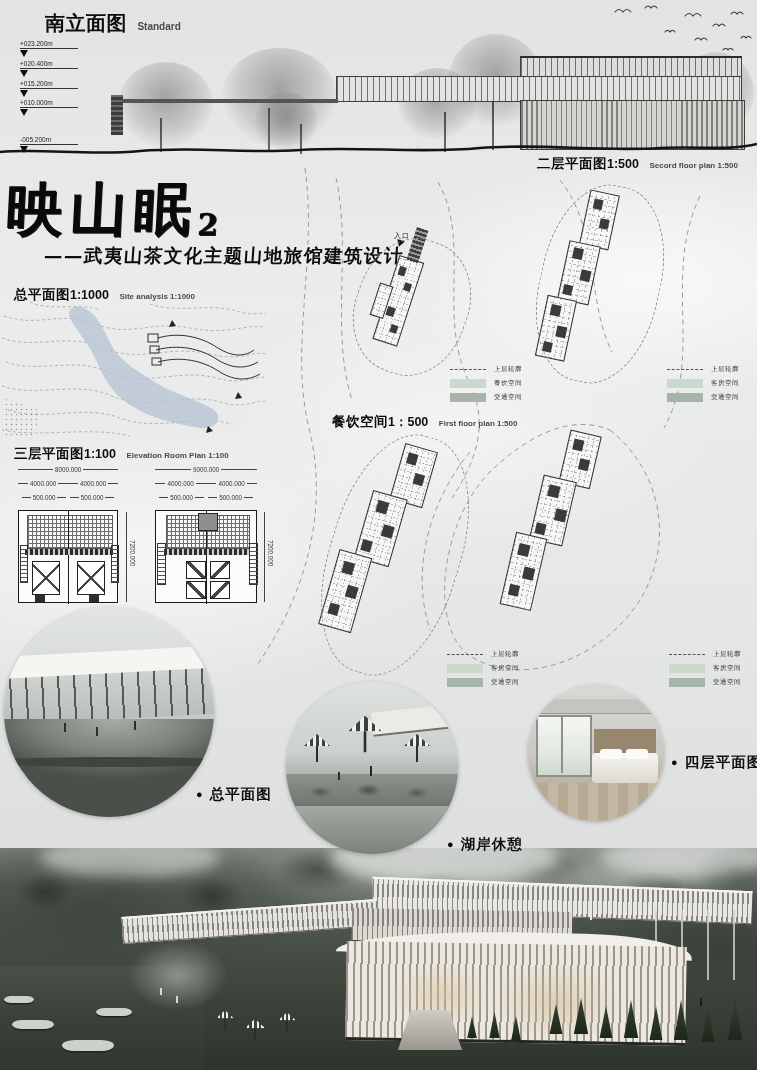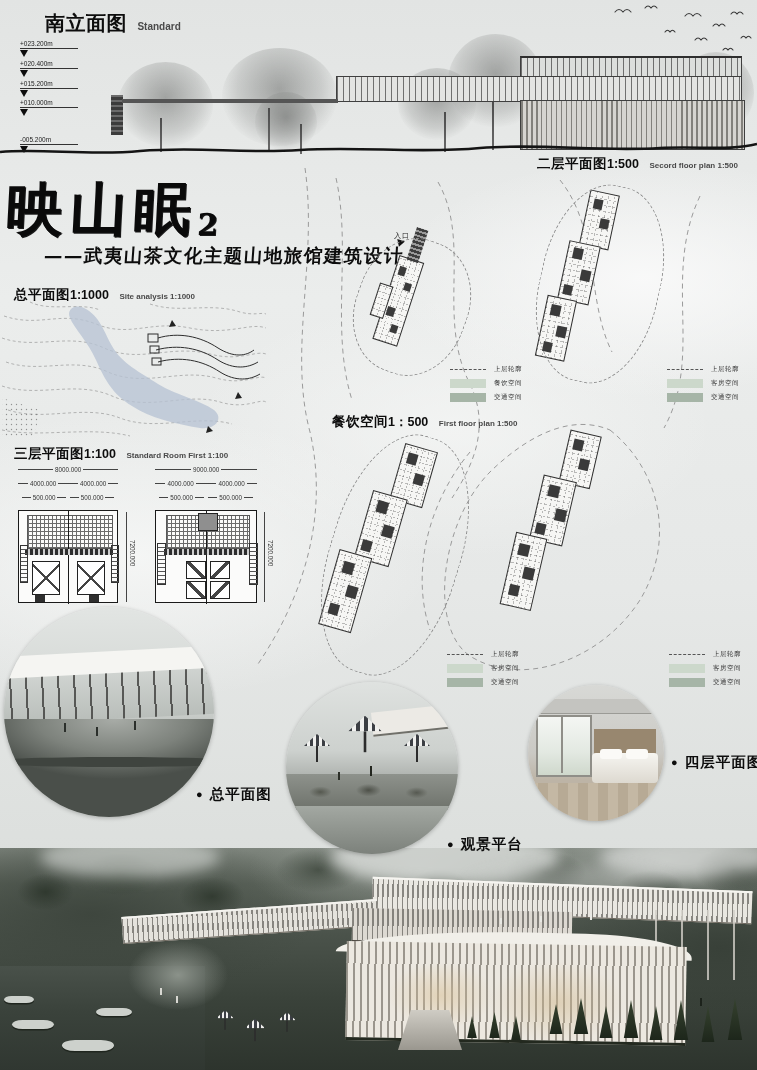--- a/index.html
+++ b/index.html
@@ -161,21 +161,21 @@
   <div class="sec-label" style="left:537px;top:154px;">
     <span class="zh">二层平面图</span><span class="sc">1:500</span>
     <span class="en">Secord floor plan 1:500</span>
   </div>
   <div class="sec-label" style="left:332px;top:412px;">
     <span class="zh">餐饮空间</span><span class="sc">1：500</span>
     <span class="en">First floor plan 1:500</span>
   </div>
   <div class="sec-label" style="left:14px;top:444px;">
     <span class="zh">三层平面图</span><span class="sc">1:100</span>
-    <span class="en">Standard Room First 1:100</span>
+    <span class="en">Elevation Room Plan 1:100</span>
   </div>
 
   <svg class="abs" style="left:0;top:298px;width:268px;height:142px;" viewBox="0 0 268 142">
     <defs>
       <pattern id="dots" width="5" height="5" patternUnits="userSpaceOnUse">
         <circle cx="1.5" cy="1.5" r=".7" fill="#7a7a7a"></circle>
       </pattern>
     </defs>
     <g fill="none" stroke="#8c8c8c" stroke-width=".6" stroke-dasharray="3 2.5">
       <path d="M4,18 C40,30 60,12 96,26 C130,40 150,22 190,30 C230,38 250,24 266,30"></path>
@@ -547,19 +547,19 @@
     <div class="abs" style="left:64px;top:68px;width:66px;height:30px;background:linear-gradient(180deg,#f6f5f1,#ddd9d0);border-radius:4px;"></div>
     <div class="abs" style="left:72px;top:64px;width:22px;height:10px;background:#fbfaf7;border-radius:3px;"></div>
     <div class="abs" style="left:98px;top:64px;width:22px;height:10px;background:#fbfaf7;border-radius:3px;"></div>
     <div class="abs" style="left:0;top:98px;width:136px;height:38px;background:repeating-linear-gradient(90deg,#c4b8a4 0 10px,#b7aa95 10px 20px);"></div>
   </div>
 
   <div class="render-label" style="left:196px;top:785px;">
     <span class="bul">●</span><span>总平面图</span>
   </div>
   <div class="render-label" style="left:447px;top:835px;">
-    <span class="bul">●</span><span>观景平台</span>
+    <span class="bul">●</span><span>湖岸休憩</span>
   </div>
   <div class="render-label" style="left:671px;top:753px;">
     <span class="bul">●</span><span>四层平面图</span>
   </div>
 
 </div>
 
 </body></html>

